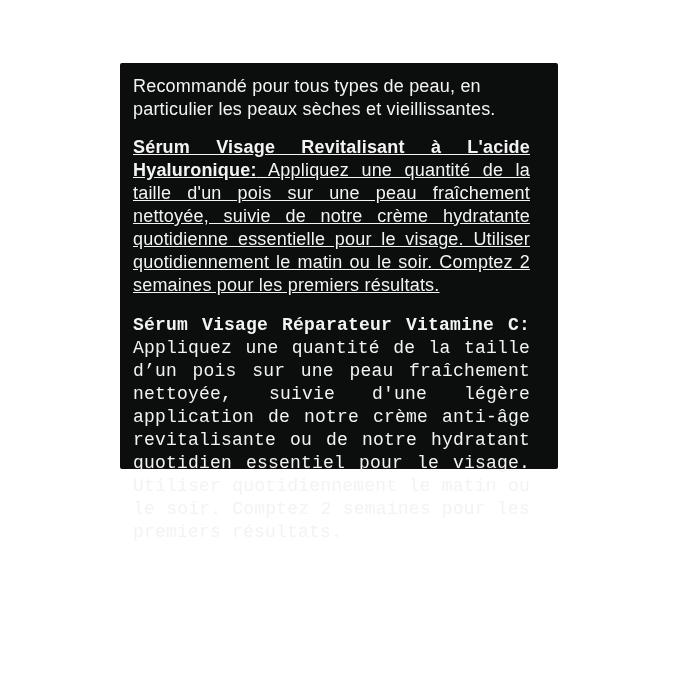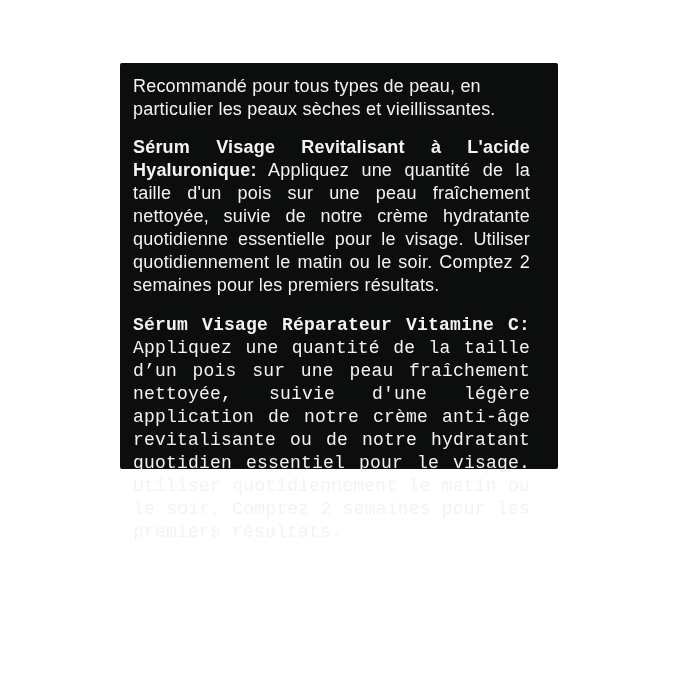--- a/index.html
+++ b/index.html
@@ -39,20 +39,21 @@
   }
   .para-lead {
     font-weight: 700;
   }
   .justify {
     text-align: justify;
     text-justify: inter-word;
   }
   .para-hyaluronic {
     margin-top: 15px !important;
+    text-decoration: underline;
   }
   .para-vitc {
     margin-top: 17px !important;
     font-family: Liberation Mono, monospace;
   }
 </style>
 </head>
 <body>
 
 <div class="page">

